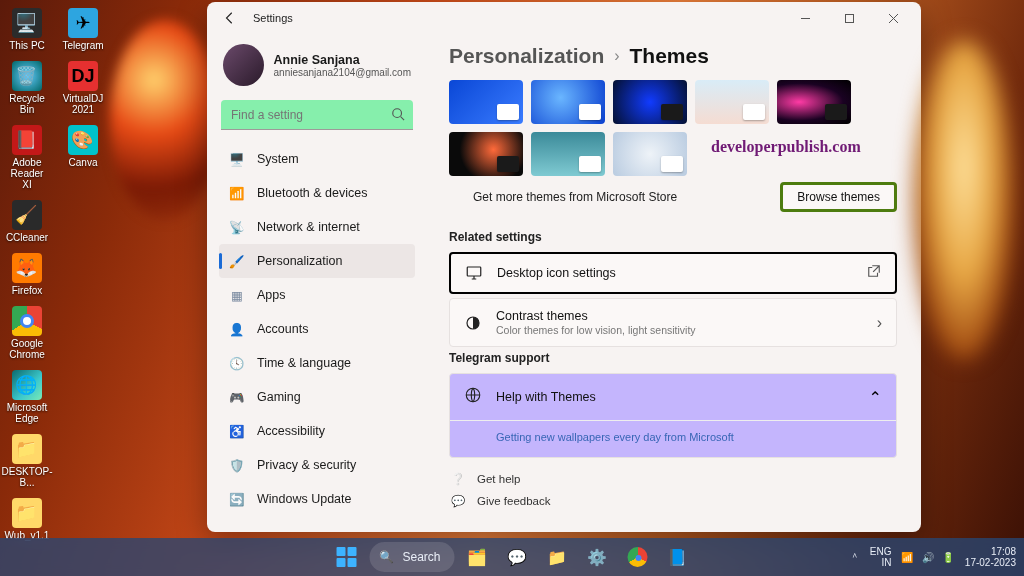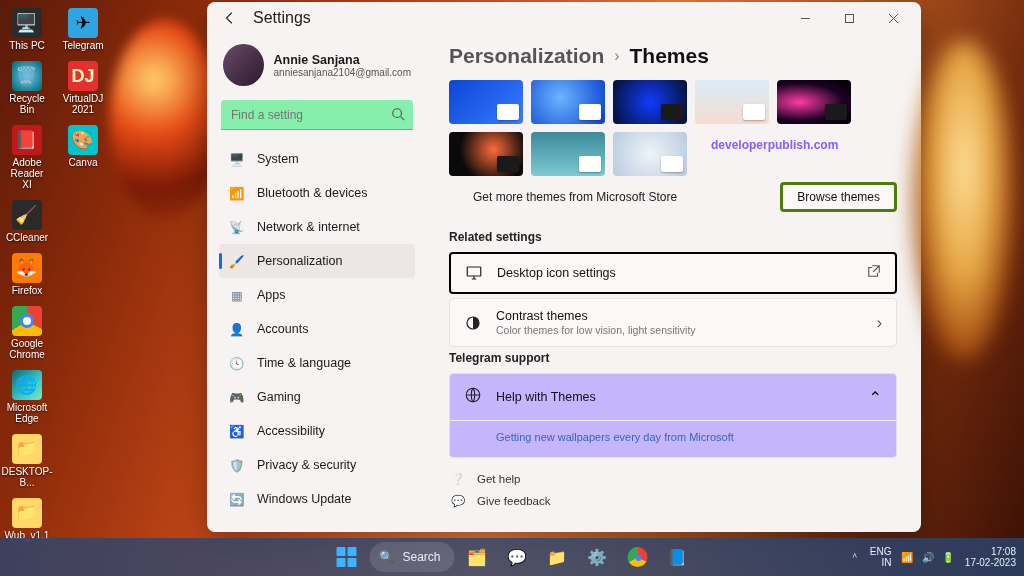--- a/index.html
+++ b/index.html
@@ -6,29 +6,29 @@
 body { width:1024px; height:576px; overflow:hidden; position:relative; background:linear-gradient(110deg,#5b1a0a 0%,#8a2a09 15%,#c94a19 35%,#e87d3a 55%,#b85a20 70%,#732b0d 85%,#3a1005 100%); }
 body::before{content:"";position:absolute;left:110px;top:20px;width:110px;height:200px;background:radial-gradient(circle at 40% 30%,#ffd36e 0%,#e74a15 35%,#7a1a05 70%,transparent 100%);border-radius:50%;filter:blur(6px);}
 body::after{content:"";position:absolute;right:10px;top:40px;width:100px;height:320px;background:radial-gradient(ellipse at 50% 40%,#ffe3a0 0%,#e8a845 40%,#a04a10 70%,transparent 100%);border-radius:50%;filter:blur(10px);}
 
 
 .desktop { position:absolute; top:8px; left:6px; display:flex; flex-direction:column; gap:10px; width:100px; }
 .drow { display:flex; gap:14px; }
 .di { width:42px; display:flex; flex-direction:column; align-items:center; gap:2px; }
 .di .ic { width:30px; height:30px; border-radius:4px; display:flex; align-items:center; justify-content:center; font-size:18px;}
 .di .lbl { font-size:10px; color:#fff; text-align:center; text-shadow:0 1px 2px rgba(0,0,0,.8); line-height:1.1; }
-.ic-pc{background:#2b2b2b;}.ic-tg{background:#2da5e0;}.ic-rb{background:radial-gradient(#6cf,#066);}.ic-vdj{background:#e63030;color:#fef9c3;font-weight:bold;font-size:10px;}
+.ic-pc{background:#2b2b2b;}.ic-tg{background:#2da5e0;}.ic-rb{background:radial-gradient(#6cf,#066);}.ic-vdj{background:#e63030;color:#000000;font-weight:bold;font-size:10px;}
 .ic-ar{background:#c31818;}.ic-cv{background:#00c3cc;}.ic-cc{background:#2a2a2a;color:#e33;}.ic-ff{background:#ff7a00;}
 .ic-gc{width:30px;height:30px;background:conic-gradient(#ea4335 0 33%,#fbbc05 33% 66%,#34a853 66% 100%);border-radius:50%;position:relative;}
 .ic-gc::after{content:"";position:absolute;inset:8px;background:#fff;border-radius:50%;border:3px solid #4285f4;}
 .ic-me{background:linear-gradient(135deg,#0b6a6e,#3cc9cc 60%,#7ae9b5);}.ic-fd{background:#ffd869;}.ic-wub{background:#ffd869;}
 
 
 .win { position:absolute; left:207px; top:2px; width:714px; height:530px; background:#f7f3f2; border-radius:8px; box-shadow:0 10px 30px rgba(0,0,0,.35); display:flex; flex-direction:column; overflow:hidden;}
-.titlebar { height:32px; display:flex; align-items:center; padding:0 6px 0 14px; font-size:16px; color:#222;}
+.titlebar { height:32px; display:flex; align-items:center; padding:0 6px 0 14px; font-size:11px; color:#222;}
 .titlebar .back{width:18px;height:18px;margin-right:14px;display:flex;align-items:center;justify-content:center;cursor:pointer;}
 .titlebar .spacer{flex:1;}
 .winbtn { width:44px; height:30px; display:flex; align-items:center; justify-content:center; }
 .winbtn svg{stroke:#555;fill:none;}
 .content { flex:1; display:flex; overflow:hidden;}
 .side { width:218px; padding:4px 10px 0 12px; display:flex; flex-direction:column; }
 .profile { display:flex; align-items:center; gap:10px; padding:6px 4px 14px 4px;}
 .avatar { width:42px; height:42px; border-radius:50%; background:linear-gradient(135deg,#6b4a6b,#2a1a2a); background-size:cover;}
 .pname { font-size:12.5px; font-weight:600; color:#1a1a1a;}
 .pemail { font-size:10px; color:#555;}
@@ -48,21 +48,21 @@
 .crumb .c2{font-size:21px;font-weight:600;color:#111;}
 .themes { display:flex; flex-wrap:wrap; gap:8px; margin-bottom:6px; position:relative;}
 .th { width:74px; height:44px; border-radius:4px; position:relative; overflow:hidden;}
 .th .mini{position:absolute;right:4px;bottom:4px;width:22px;height:16px;background:#fff;border-radius:2px;box-shadow:0 1px 2px rgba(0,0,0,.3);}
 .th .mini.dark{background:#1a1a1a;}
 .t0{background:linear-gradient(135deg,#0a47d6,#3a7cff);} .t1{background:radial-gradient(circle at 40% 40%,#6ab6ff,#0a3fd0);} 
 .t2{background:radial-gradient(circle at 50% 50%,#113bff,#04102f);} .t2 .mini{background:#111;}
 .t3{background:linear-gradient(180deg,#d9ecf7,#f5dcd2);} .t4{background:radial-gradient(ellipse at 30% 50%,#ff3ba5,#1a0222 60%,#000);}
 .t5{background:radial-gradient(circle at 60% 40%,#ff6a3a,#0a0a0a 65%);} .t5 .mini{background:#2a0a0a;}
 .t6{background:linear-gradient(180deg,#3b8a99,#7fcad2);} .t7{background:radial-gradient(circle at 50% 50%,#eef3f8,#b9cbe0);}
-.watermark{position:absolute;left:262px;top:58px;font-size:12px;font-weight:700;color:#8b5cf6;white-space:nowrap;}
+.watermark{position:absolute;left:262px;top:58px;font-size:16px;font-weight:700;color:#701a75;white-space:nowrap;font-family:Liberation Serif, serif;}
 .storebar { display:flex; align-items:center; justify-content:space-between; margin:6px 0 18px 0;}
 .storebar .txt{font-size:12px;color:#222;padding-left:24px;}
 .browse { border:3px solid #4d7c0f; background:#fbf8f7; border-radius:4px; height:30px; padding:0 14px; font-size:12px; color:#111;}
 .sect-title { font-size:12px; font-weight:600; color:#222; margin:4px 0 8px 0;}
 .card { border:1px solid #e6e1e0; background:#fbf8f7; border-radius:4px; display:flex; align-items:center; padding:10px 14px; gap:14px; margin-bottom:4px; cursor:pointer;}
 .card.hl{border:2px solid #000;}
 .card .cic{width:18px;height:18px;color:#333;display:flex;align-items:center;justify-content:center;}
 .card .ctxt{flex:1;}
 .card .ct{font-size:12.5px;color:#111;}
 .card .cs{font-size:10.5px;color:#777;margin-top:1px;}

